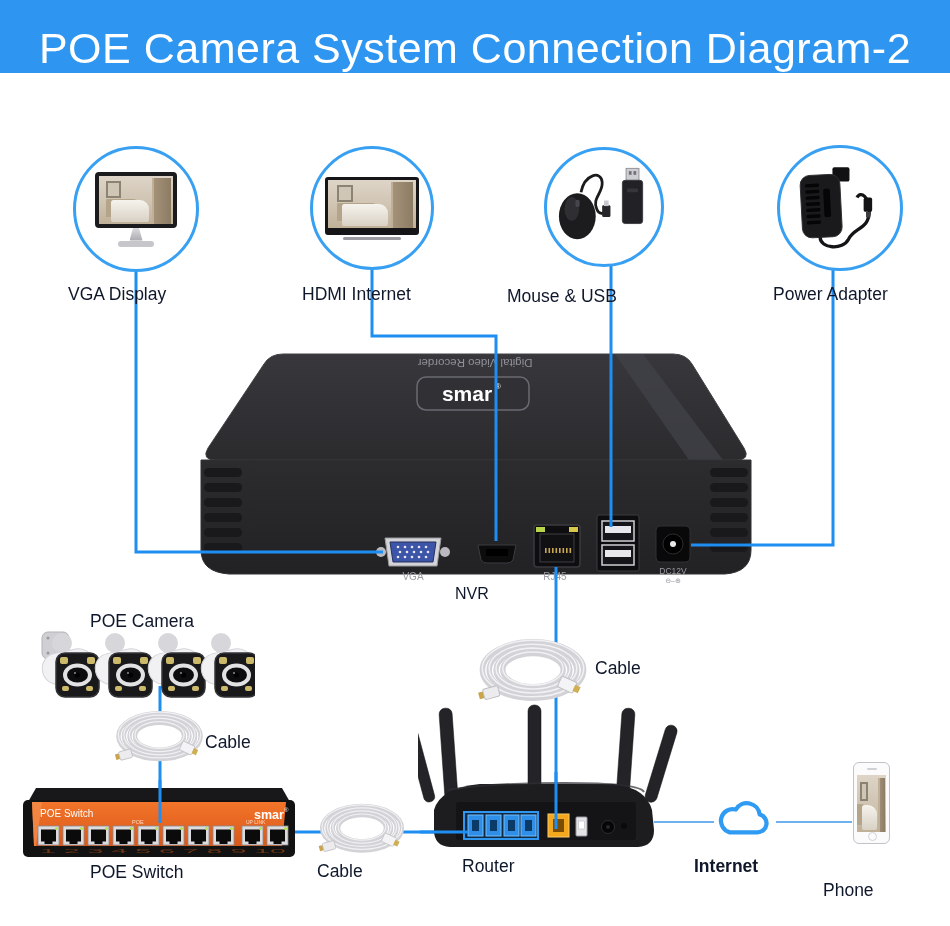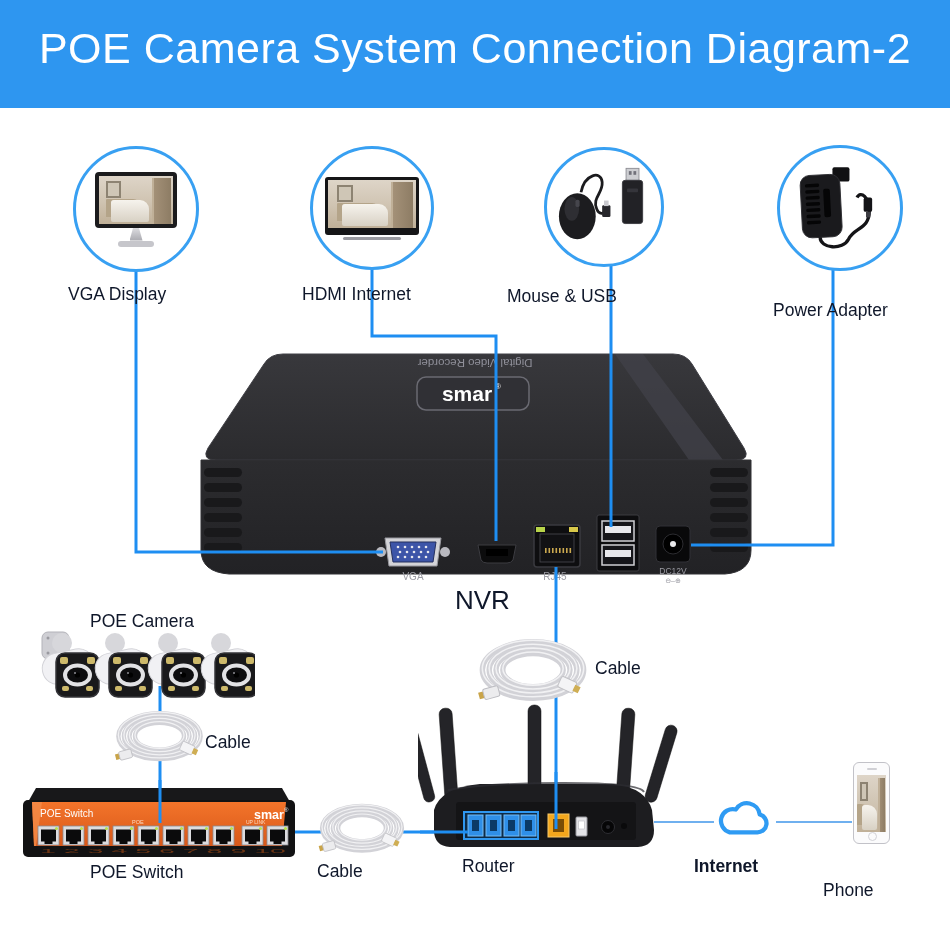--- a/index.html
+++ b/index.html
@@ -1,19 +1,19 @@
 <!DOCTYPE html>
 <html><head>
 <meta charset="utf-8">
 <style>
   html,body{margin:0;padding:0;background:#fff;}
   .stage{position:relative;width:950px;height:926px;background:#ffffff;overflow:hidden;
          font-family:"Liberation Sans",sans-serif;}
   
-  .banner{position:absolute;left:0;top:0;width:950px;height:108px;background:#2e96f0;z-index:3;}
+  .banner{position:absolute;left:0;top:0;width:950px;height:73px;background:#2e96f0;z-index:3;}
   .banner h1{margin:0;line-height:97px;text-align:center;font-size:43px;font-weight:400;
              color:#fff;letter-spacing:.5px;white-space:nowrap;}
   
   .circle{position:absolute;border:3px solid #38a0f2;border-radius:50%;background:#fff;z-index:3;
           display:flex;align-items:center;justify-content:center;}
   .c1{left:73px;top:146px;width:120px;height:120px;}
   .c2{left:310px;top:146px;width:118px;height:118px;}
   .c3{left:544px;top:147px;width:114px;height:114px;}
   .c4{left:777px;top:145px;width:120px;height:120px;}
   .lbl{position:absolute;text-align:left;font-size:17.5px;color:#0f172a;z-index:3;white-space:nowrap;}
@@ -239,23 +239,23 @@
       </g>
       <path d="M34,81 C34,93 58,95 64,83 C70,70 86,73 86,53 C86,39 77,31 73,39" stroke="#141417" stroke-width="3.5" fill="none"></path>
       <rect x="80" y="39" width="9" height="15" rx="2" fill="#141417"></rect>
       <rect x="82.5" y="54" width="4.5" height="6" fill="#3d3d43"></rect>
     </svg>
   </div>
 
   <div class="lbl" style="left:68px;top:284px;width:140px;">VGA Display</div>
   <div class="lbl" style="left:302px;top:284px;width:140px;">HDMI Internet</div>
   <div class="lbl" style="left:507px;top:286px;width:140px;">Mouse &amp; USB</div>
-  <div class="lbl" style="left:773px;top:300px;width:140px;">Power Adapter</div>
-
-  <div class="lbl" style="left:455px;top:585px;width:72px;font-size:26px;">NVR</div>
+  <div class="lbl" style="left:773px;top:284px;width:140px;">Power Adapter</div>
+
+  <div class="lbl" style="left:455px;top:585px;width:72px;font-size:16px;">NVR</div>
 
   <div class="dev" style="left:40px;top:630px;">
     <svg width="215" height="72" viewBox="0 0 215 72">
       <g>
         <rect x="2" y="2" width="27" height="27" rx="6" fill="#cfcfd4" stroke="#b3b3b9"></rect>
         <circle cx="8" cy="8" r="1.5" fill="#9a9aa0"></circle>
           <circle cx="23" cy="8" r="1.5" fill="#9a9aa0"></circle>
         <circle cx="8" cy="23" r="1.5" fill="#9a9aa0"></circle>
           <circle cx="15.5" cy="15.5" r="2" fill="#9a9aa0"></circle>
       </g>

